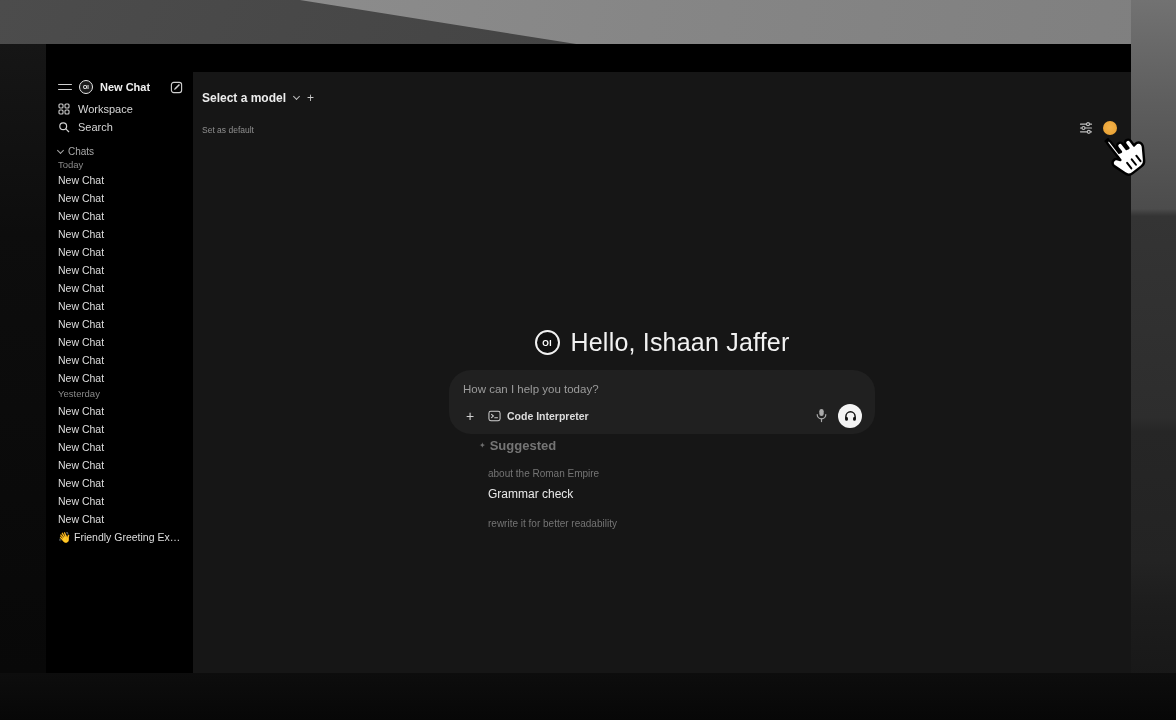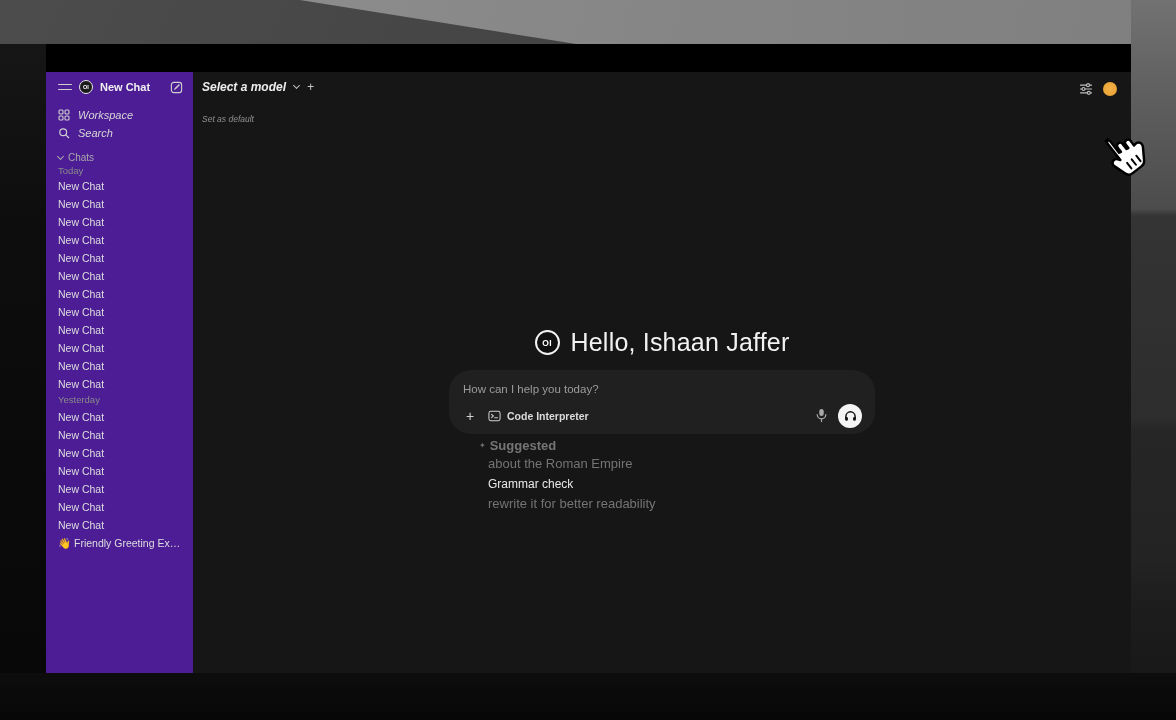--- a/index.html
+++ b/index.html
@@ -24,48 +24,48 @@
   .desk-bottom-strip { position:absolute; left:0; top:673px; width:1176px; height:47px;
     background:linear-gradient(180deg,#0d0d0d 0%,#070707 100%); }
 
   
   .app { position:absolute; left:46px; top:44px; width:1085px; height:629px;
     background:#161616; display:flex; flex-direction:column; overflow:hidden; }
   .app-top-bar { height:28px; background:#000; flex:0 0 auto; }
   .app-body { flex:1; display:flex; min-height:0; }
 
   
-  .sidebar { width:147px; flex:0 0 auto; background:#4c1d95; color:#e3e3e3;
+  .sidebar { width:147px; flex:0 0 auto; background:#000000; color:#e3e3e3;
     padding:6px 10px 10px 12px; overflow:hidden; font-size:11px; }
   .sb-header { display:flex; align-items:center; gap:7px; height:18px; }
   .sb-logo { width:14px; height:14px; border-radius:50%; background:#1b1b1b;
     border:1.3px solid #e9e9e9; color:#fff; font-size:5.5px; font-weight:bold;
     display:flex; align-items:center; justify-content:center; letter-spacing:.2px; }
   .sb-title { font-weight:bold; font-size:11px; color:#f0f0f0; }
   .sb-spacer { flex:1; }
   .sb-row { display:flex; align-items:center; gap:8px; height:18px; color:#d6d6d6;
     cursor:default; }
-  .sb-rows { margin-top:10px;font-style:italic; }
+  .sb-rows { margin-top:4px; }
   .sb-section { margin-top:8px; display:flex; align-items:center; gap:5px;
     height:14px; font-size:10px; color:#a9a9a9; }
   .sb-group-label { height:13px; line-height:13px; font-size:9.5px; color:#8a8a8a;
     margin-top:0; }
   .sb-group-label.later { margin-top:0; margin-bottom:2px; }
   .chat-item { height:18px; line-height:18px; font-size:10.5px; color:#dedede;
     white-space:nowrap; overflow:hidden; text-overflow:ellipsis; }
   .hamburger { width:14px; display:flex; flex-direction:column; gap:3.5px; }
   .hamburger span { display:block; height:1.6px; background:#cfcfcf; border-radius:1px; }
   .chev { width:5px; height:5px; border-left:1.4px solid #a9a9a9;
     border-bottom:1.4px solid #a9a9a9; transform:rotate(-45deg); margin-top:-2px; }
   svg.ic { display:block; }
 
   
   .main { flex:1; position:relative; background:#161616; min-width:0; }
-  .main-header { position:absolute; left:0; top:0; right:0; height:52px;
-    padding:8px 14px 0 9px; display:flex; align-items:flex-start;font-style:italic; }
+  .main-header { position:absolute; left:0; top:11px; right:0; height:52px;
+    padding:8px 14px 0 9px; display:flex; align-items:flex-end; }
   .model-block { display:flex; flex-direction:column; }
   .model-row { display:flex; align-items:center; gap:8px; }
   .model-label { font-size:12px; font-weight:bold; color:#ededed; }
   .model-chev { width:5px; height:5px; border-left:1.5px solid #bdbdbd;
     border-bottom:1.5px solid #bdbdbd; transform:rotate(-45deg); margin-top:-3px; }
   .model-plus { font-size:12px; color:#c9c9c9; line-height:10px; }
   .set-default { margin-top:20px; font-size:8.5px; color:#8f8f8f; }
   .header-right { margin-left:auto; display:flex; align-items:center; gap:10px;
     padding-top:2px; }
   .avatar { width:14px; height:14px; border-radius:50%;
@@ -95,21 +95,21 @@
   .hp-btn { width:24px; height:24px; border-radius:50%; background:#f4f4f4;
     display:flex; align-items:center; justify-content:center; }
 
   
   .suggested-wrap { width:426px; margin-top:6px; padding-left:30px; }
   .suggested-label-row { display:flex; align-items:center; gap:4px; height:11px; }
   .sparkle { font-size:8px; color:#6f6f6f; line-height:8px; }
   .suggested-label { font-size:13px; color:#757575;font-weight:bold; }
   .suggestion { margin-top:7px; padding-left:9px; }
   .sug-title { font-size:12px; font-weight:500; color:#e8e8e8; line-height:14px; }
-  .sug-sub { font-size:13px; color:#747474; line-height:12px; margin-top:7px; }
+  .sug-sub { font-size:10px; color:#747474; line-height:12px; margin-top:17px; }
 
   
   .cursor { position:absolute; left:1103px; top:128px; width:46px; height:56px;
     z-index:20; pointer-events:none; transform:rotate(-38deg); }
 </style>
 </head>
 <body>
 
 <div class="desk-top-band">
   <div class="dark-wedge"></div>

